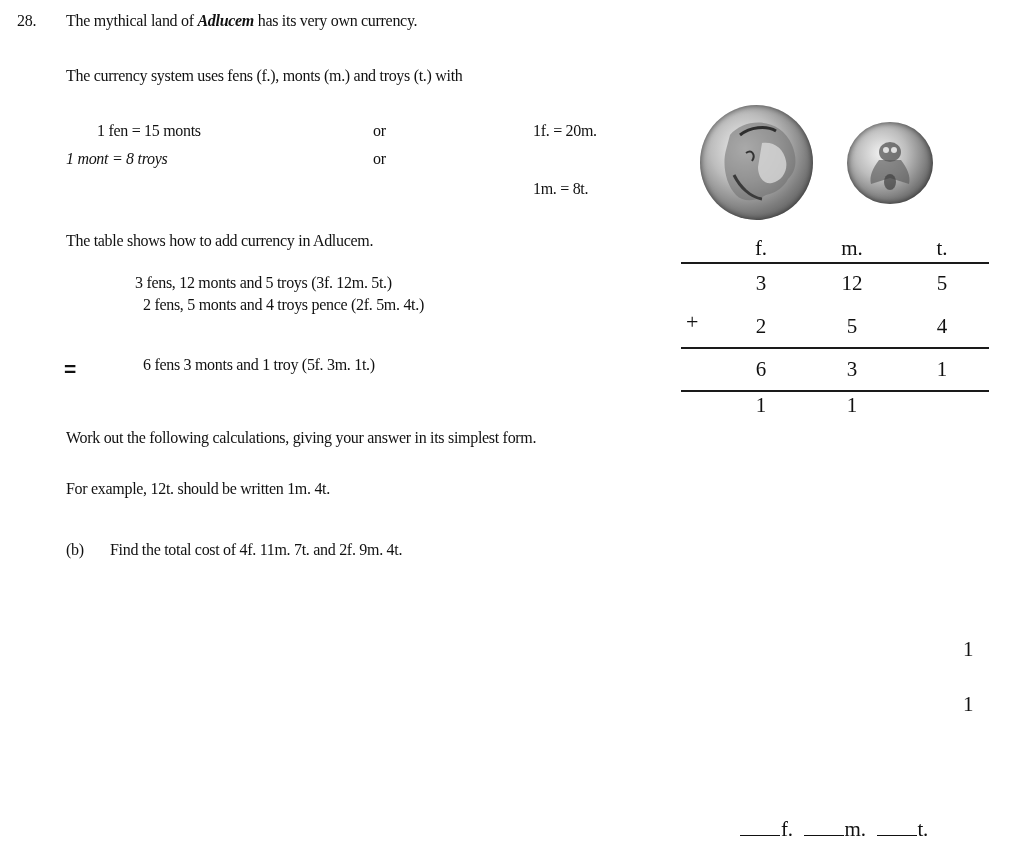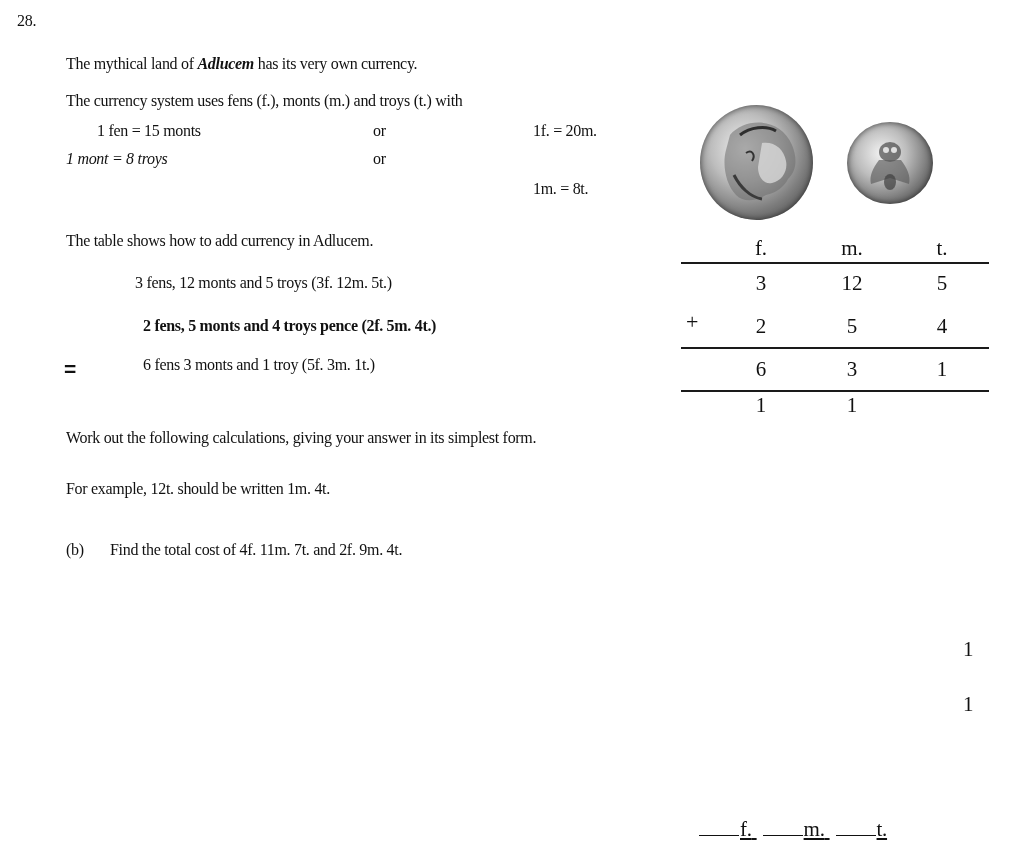--- a/index.html
+++ b/index.html
@@ -19,24 +19,24 @@
     background: radial-gradient(circle at 40% 38%, #f2f2f2 0%, #bdbdbd 35%, #7a7a7a 65%, #3c3c3c 100%);
     box-shadow: inset 0 0 6px rgba(0,0,0,0.6);
   }
   .coin svg { position: absolute; left: 0; top: 0; }
   .blank { display: inline-block; width: 40px; border-bottom: 1.5px solid #111; margin-right: 1px; vertical-align: baseline; height: 1px; }
 </style>
 </head>
 <body>
 
 <div class="abs txt txt-big" style="left:17px; top:12px;">28.</div>
-<div class="abs txt txt-big" style="left:66px; top:12px;margin-top:43px;">
+<div class="abs txt txt-big" style="left:66px; top:12px;">
   <span>The mythical land of </span><span class="bold-it">Adlucem</span><span> has its very own currency.</span>
 </div>
-<div class="abs txt txt-big" style="left:66px; top:67px;margin-top:25px;">The currency system uses fens (f.), monts (m.) and troys (t.) with</div>
+<div class="abs txt txt-big" style="left:66px; top:67px;">The currency system uses fens (f.), monts (m.) and troys (t.) with</div>
 
 <div class="abs txt txt-big" style="left:66px; top:122px;margin-left:31px;">1 fen   = 15 monts</div>
 <div class="abs txt txt-big" style="left:373px; top:122px;">or</div>
 <div class="abs txt txt-big" style="left:533px; top:122px;">1f. = 20m.</div>
 <div class="abs txt txt-big" style="left:66px; top:150px;font-style:italic;">1 mont = 8 troys</div>
 <div class="abs txt txt-big" style="left:373px; top:150px;">or</div>
 <div class="abs txt txt-big" style="left:533px; top:161px;margin-top:19px;">1m. = 8t.</div>
 
 <div class="coin" style="left:700px; top:105px; width:113px; height:115px;">
   <svg width="113" height="115" viewBox="0 0 113 115">
@@ -52,21 +52,21 @@
     <ellipse cx="43" cy="30" rx="11" ry="10" fill="#4a4a4a" opacity="0.7"></ellipse>
     <circle cx="39" cy="28" r="3" fill="#e0e0e0"></circle>
     <circle cx="47" cy="28" r="3" fill="#e0e0e0"></circle>
     <path d="M32,38 C26,46 22,54 24,62 L43,56 L62,62 C64,54 60,46 54,38 Z" fill="#5a5a5a" opacity="0.65"></path>
     <ellipse cx="43" cy="60" rx="6" ry="8" fill="#3e3e3e" opacity="0.7"></ellipse>
   </svg>
 </div>
 
 <div class="abs txt txt-big" style="left:66px; top:232px;">The table shows how to add currency in Adlucem.</div>
 <div class="abs txt txt-big" style="left:135px; top:274px;">3 fens, 12 monts and 5 troys  (3f. 12m. 5t.)</div>
-<div class="abs txt txt-big" style="left:143px; top:317px;font-weight:bold;">2 fens, 5 monts and 4 troys pence (2f. 5m. 4t.)</div>
+<div class="abs txt txt-big" style="left:143px; top:296px;">2 fens, 5 monts and 4 troys pence (2f. 5m. 4t.)</div>
 <div class="abs txt" style="left:64px; top:357px; font-weight:bold; font-family:'Liberation Sans', sans-serif;">=</div>
 <div class="abs txt txt-big" style="left:143px; top:356px;">6 fens 3 monts and 1 troy (5f. 3m. 1t.)</div>
 
 <div>
   <div class="cell" style="left:731px; top:236px;">f.</div>
   <div class="cell" style="left:822px; top:236px;">m.</div>
   <div class="cell" style="left:912px; top:236px;">t.</div>
   <div class="hline" style="left:681px; top:262px; width:308px;"></div>
 
   <div class="cell" style="left:731px; top:271px;">3</div>
@@ -90,17 +90,17 @@
 
 <div class="abs txt txt-big" style="left:66px; top:429px;">Work out the following calculations, giving your answer in its simplest form.</div>
 <div class="abs txt txt-big" style="left:66px; top:480px;">For example, 12t.  should be written 1m. 4t.</div>
 
 <div class="abs txt txt-big" style="left:66px; top:541px;">(b)</div>
 <div class="abs txt txt-big" style="left:110px; top:541px;">Find the total cost of 4f. 11m. 7t. and 2f. 9m. 4t.</div>
 
 <div class="abs txt" style="left:963px; top:637px;">1</div>
 <div class="abs txt" style="left:963px; top:692px;">1</div>
 
-<div class="abs txt" style="left:699px; top:817px;text-decoration:underline;">
+<div class="abs txt" style="left:740px; top:817px;">
   <span class="blank"></span><span>f.</span>
   <span class="blank" style="margin-left:6px;"></span><span>m.</span>
   <span class="blank" style="margin-left:6px;"></span><span>t.</span>
 </div>
 
 </body></html>

